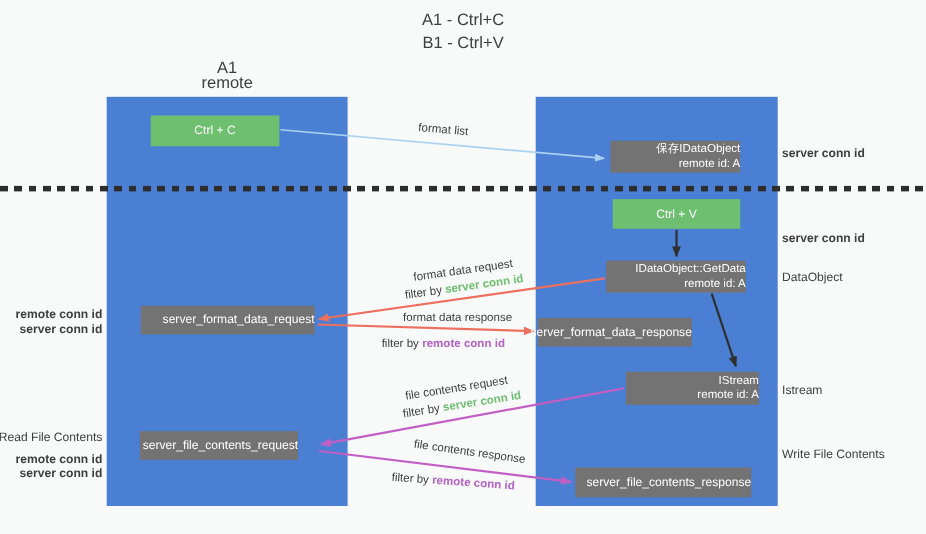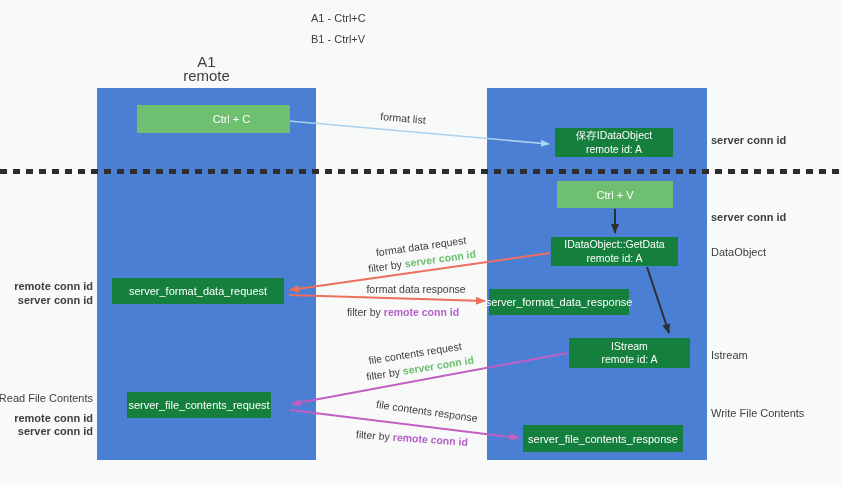--- a/index.html
+++ b/index.html
@@ -8,21 +8,21 @@
     background:#f8f9f9;
     font-family:"Liberation Sans","DejaVu Sans",sans-serif;
     color:#3e3e3e;
     position:relative;
     overflow:hidden;
   }
   .canvas{position:absolute;left:0;top:0;width:842px;height:485px;}
 
   .title{
     position:absolute;left:311px;top:8px;width:220px;
-    text-align:left;font-size:11px;line-height:21px;color:#3e3e3e;
+    text-align:center;font-size:15px;line-height:21px;color:#3e3e3e;
   }
 
   .lane-header{
     position:absolute;top:55px;text-align:center;
     font-size:15px;line-height:14px;color:#3e3e3e;
   }
   .lane{
     position:absolute;top:88px;height:372px;
     background:#4a7fd3;
   }
@@ -36,21 +36,21 @@
   }
 
   svg.arrows{position:absolute;left:0;top:0;width:842px;height:485px;z-index:4;}
 
   .node{
     position:absolute;z-index:5;
     display:flex;flex-direction:column;align-items:center;justify-content:center;
     color:#ffffff;text-align:center;white-space:nowrap;
   }
   .node.green{background:#6ebf70;font-size:11px;}
-  .node.orange{background:#15803d;font-size:11px;}
+  .node.orange{background:#737373;font-size:11px;align-items:flex-end;}
   .node.two-line{font-size:10.5px;line-height:13.5px;}
 
   .elabel{
     position:absolute;z-index:6;white-space:nowrap;
     font-size:10.5px;color:#3e3e3e;
   }
   .green-text{color:#6dbf6f;font-weight:bold;}
   .purple-text{color:#b55fc8;font-weight:bold;}
   .fb{margin-right:3px;}
 
@@ -99,35 +99,35 @@
     </defs>
     <line x1="255" y1="118" x2="549" y2="144" stroke="#a9d2f0" stroke-width="1.5" marker-end="url(#m-blue)"></line>
     <line x1="615" y1="209" x2="615" y2="233" stroke="#2f2f2f" stroke-width="2" marker-end="url(#m-black)"></line>
     <line x1="647" y1="267" x2="669" y2="333" stroke="#2f2f2f" stroke-width="2" marker-end="url(#m-black)"></line>
     <line x1="550" y1="253" x2="290" y2="290" stroke="#ed6f5e" stroke-width="2" marker-end="url(#m-red)"></line>
     <line x1="289" y1="295" x2="485" y2="301" stroke="#ed6f5e" stroke-width="2" marker-end="url(#m-red)"></line>
     <line x1="567" y1="353" x2="292" y2="404" stroke="#c25fc4" stroke-width="2" marker-end="url(#m-purple)"></line>
     <line x1="290" y1="410" x2="519" y2="438" stroke="#c25fc4" stroke-width="2" marker-end="url(#m-purple)"></line>
   </svg>
 
-  <div class="node green" style="left:137px;top:105px;width:117px;height:28px;padding-left:36px;">
+  <div class="node green" style="left:137px;top:105px;width:117px;height:28px;">
     <span>Ctrl + C</span>
   </div>
   <div class="node orange two-line" style="left:555px;top:128px;width:118px;height:29px;">
     <span>保存IDataObject</span>
     <span>remote id: A</span>
   </div>
   <div class="node green" style="left:557px;top:181px;width:116px;height:27px;">
     <span>Ctrl + V</span>
   </div>
   <div class="node orange two-line" style="left:551px;top:237px;width:127px;height:29px;">
     <span>IDataObject::GetData</span>
     <span>remote id: A</span>
   </div>
-  <div class="node orange" style="left:112px;top:278px;width:172px;height:26px;">
+  <div class="node orange" style="left:128px;top:278px;width:158px;height:26px;">
     <span>server_format_data_request</span>
   </div>
   <div class="node orange" style="left:489px;top:289px;width:140px;height:26px;">
     <span>server_format_data_response</span>
   </div>
   <div class="node orange two-line" style="left:569px;top:338px;width:121px;height:30px;">
     <span>IStream</span>
     <span>remote id: A</span>
   </div>
   <div class="node orange" style="left:127px;top:392px;width:144px;height:26px;">

